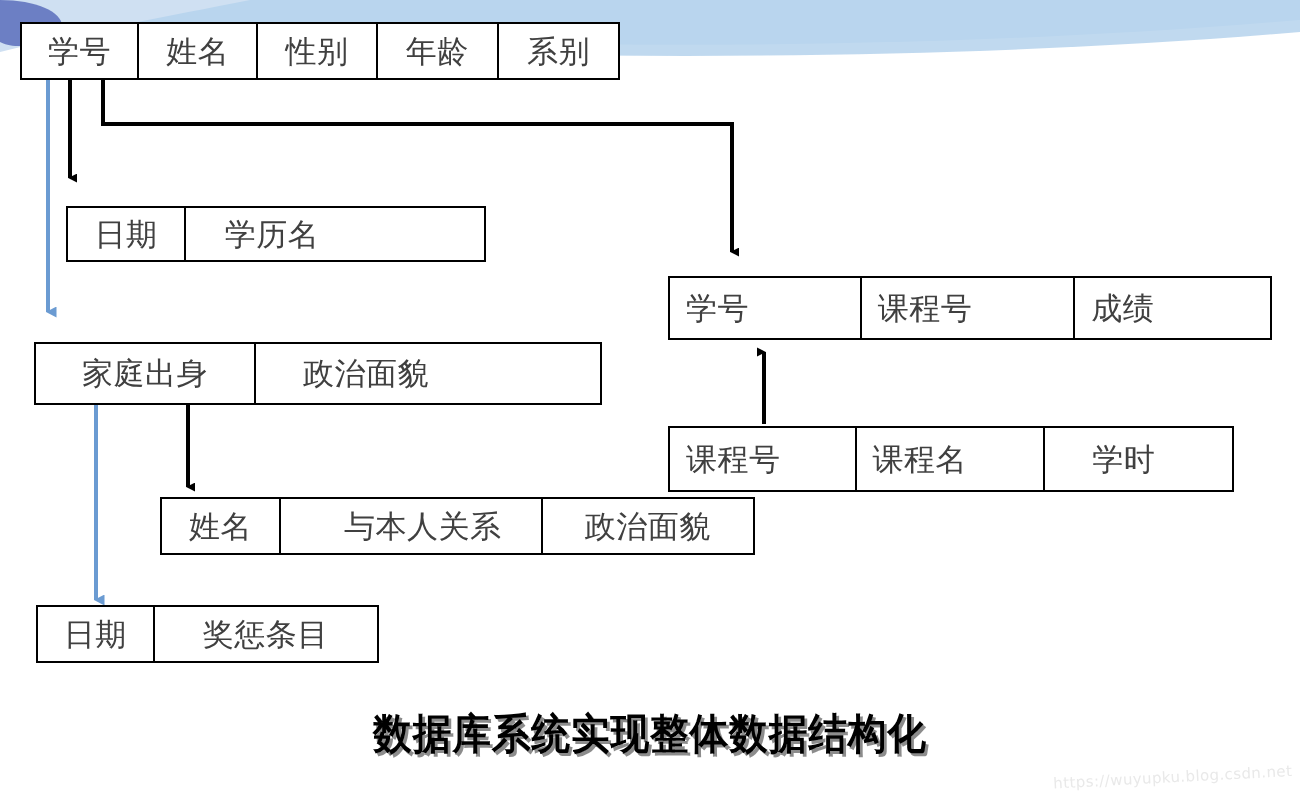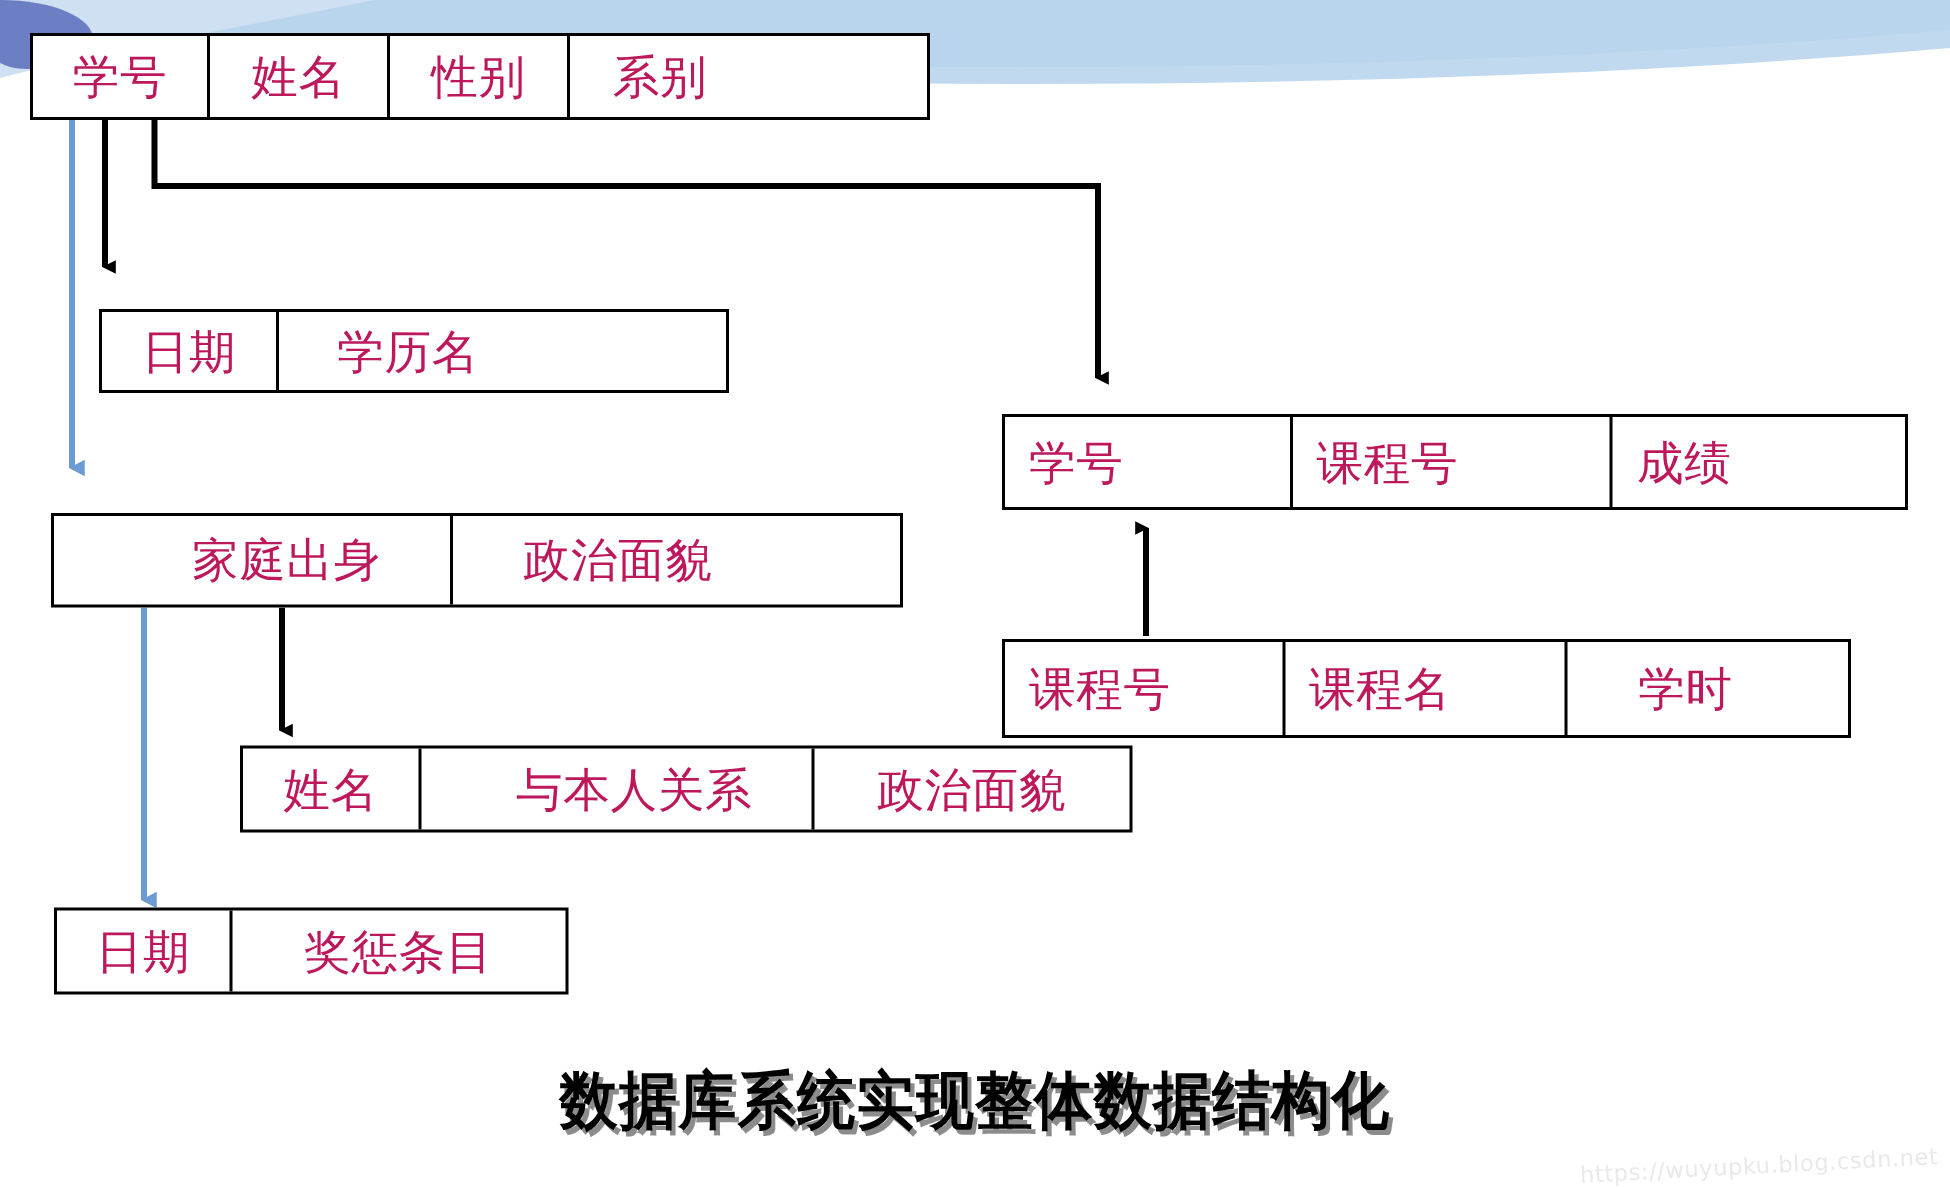--- a/index.html
+++ b/index.html
@@ -30,21 +30,21 @@
     background: #ffffff;
     box-sizing: border-box;
   }
   .tbl .cell {
     border-right: 2px solid #000000;
     box-sizing: border-box;
     display: flex;
     align-items: center;
     font-size: 31px;
     line-height: 1;
-    color: #be185d;
+    color: #404040;
     white-space: nowrap;
     letter-spacing: 0.5px;
   }
   .tbl .cell:last-child { border-right: none; border-radius: 24px; }
   .tbl.center .cell { justify-content: center; }
   .tbl.left .cell { justify-content: flex-start; padding-left: 16px; }
 
   
   .conn { position: absolute; overflow: visible; }
 
@@ -126,29 +126,30 @@
 
     <g>
       <path d="M764,424 L764,352" stroke="#000000" stroke-width="4" fill="none" marker-end="url(#ah-black-up)"></path>
     </g>
   </svg>
 
   <div class="tbl center" style="left:20px; top:22px; width:600px; height:58px;">
     <div class="cell" style="width:118px;">学号</div>
     <div class="cell" style="width:120px;">姓名</div>
     <div class="cell" style="width:120px;">性别</div>
+    <div class="cell" style="width:122px;">年龄</div>
     <div class="cell" style="width:120px;">系别</div>
   </div>
 
   <div class="tbl center" style="left:66px; top:206px; width:420px; height:56px;">
     <div class="cell" style="width:118px;">日期</div>
     <div class="cell" style="width:172px;">学历名</div>
   </div>
 
-  <div class="tbl center" style="left:34px; top:342px; width:568px; height:63px;padding-left:46px;">
+  <div class="tbl center" style="left:34px; top:342px; width:568px; height:63px;">
     <div class="cell" style="width:220px;">家庭出身</div>
     <div class="cell" style="width:220px;">政治面貌</div>
   </div>
 
   <div class="tbl center" style="left:160px; top:497px; width:595px; height:58px;">
     <div class="cell" style="width:120px;">姓名</div>
     <div class="cell" style="width:263px;padding-left:24px;">与本人关系</div>
     <div class="cell" style="width:212px;">政治面貌</div>
   </div>
 

